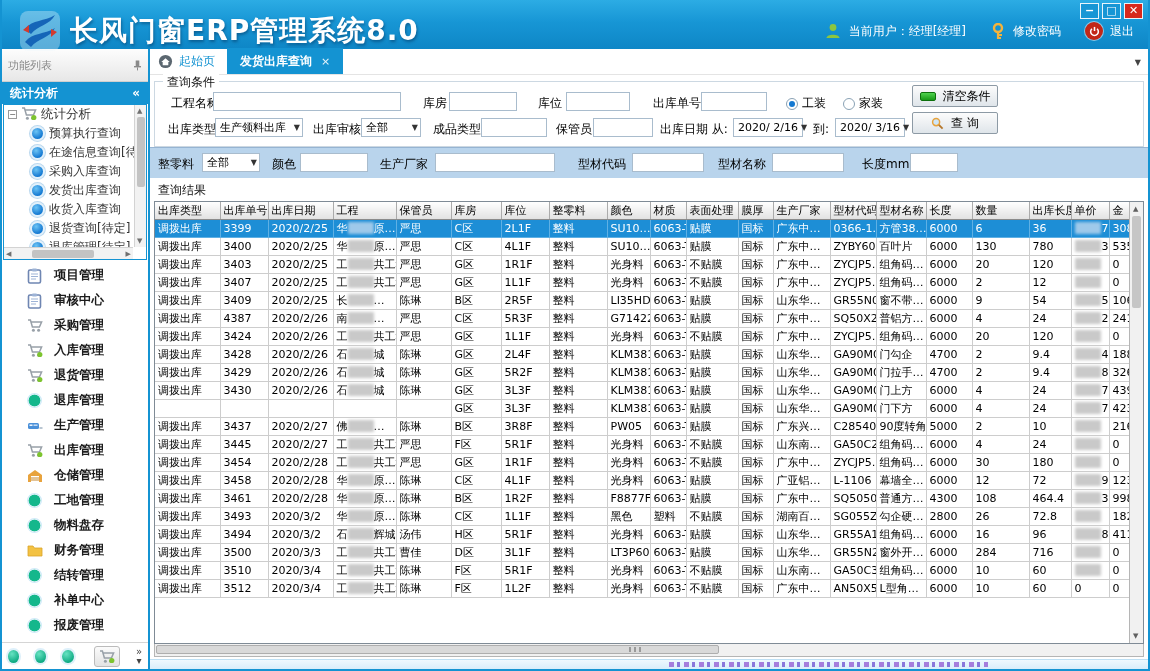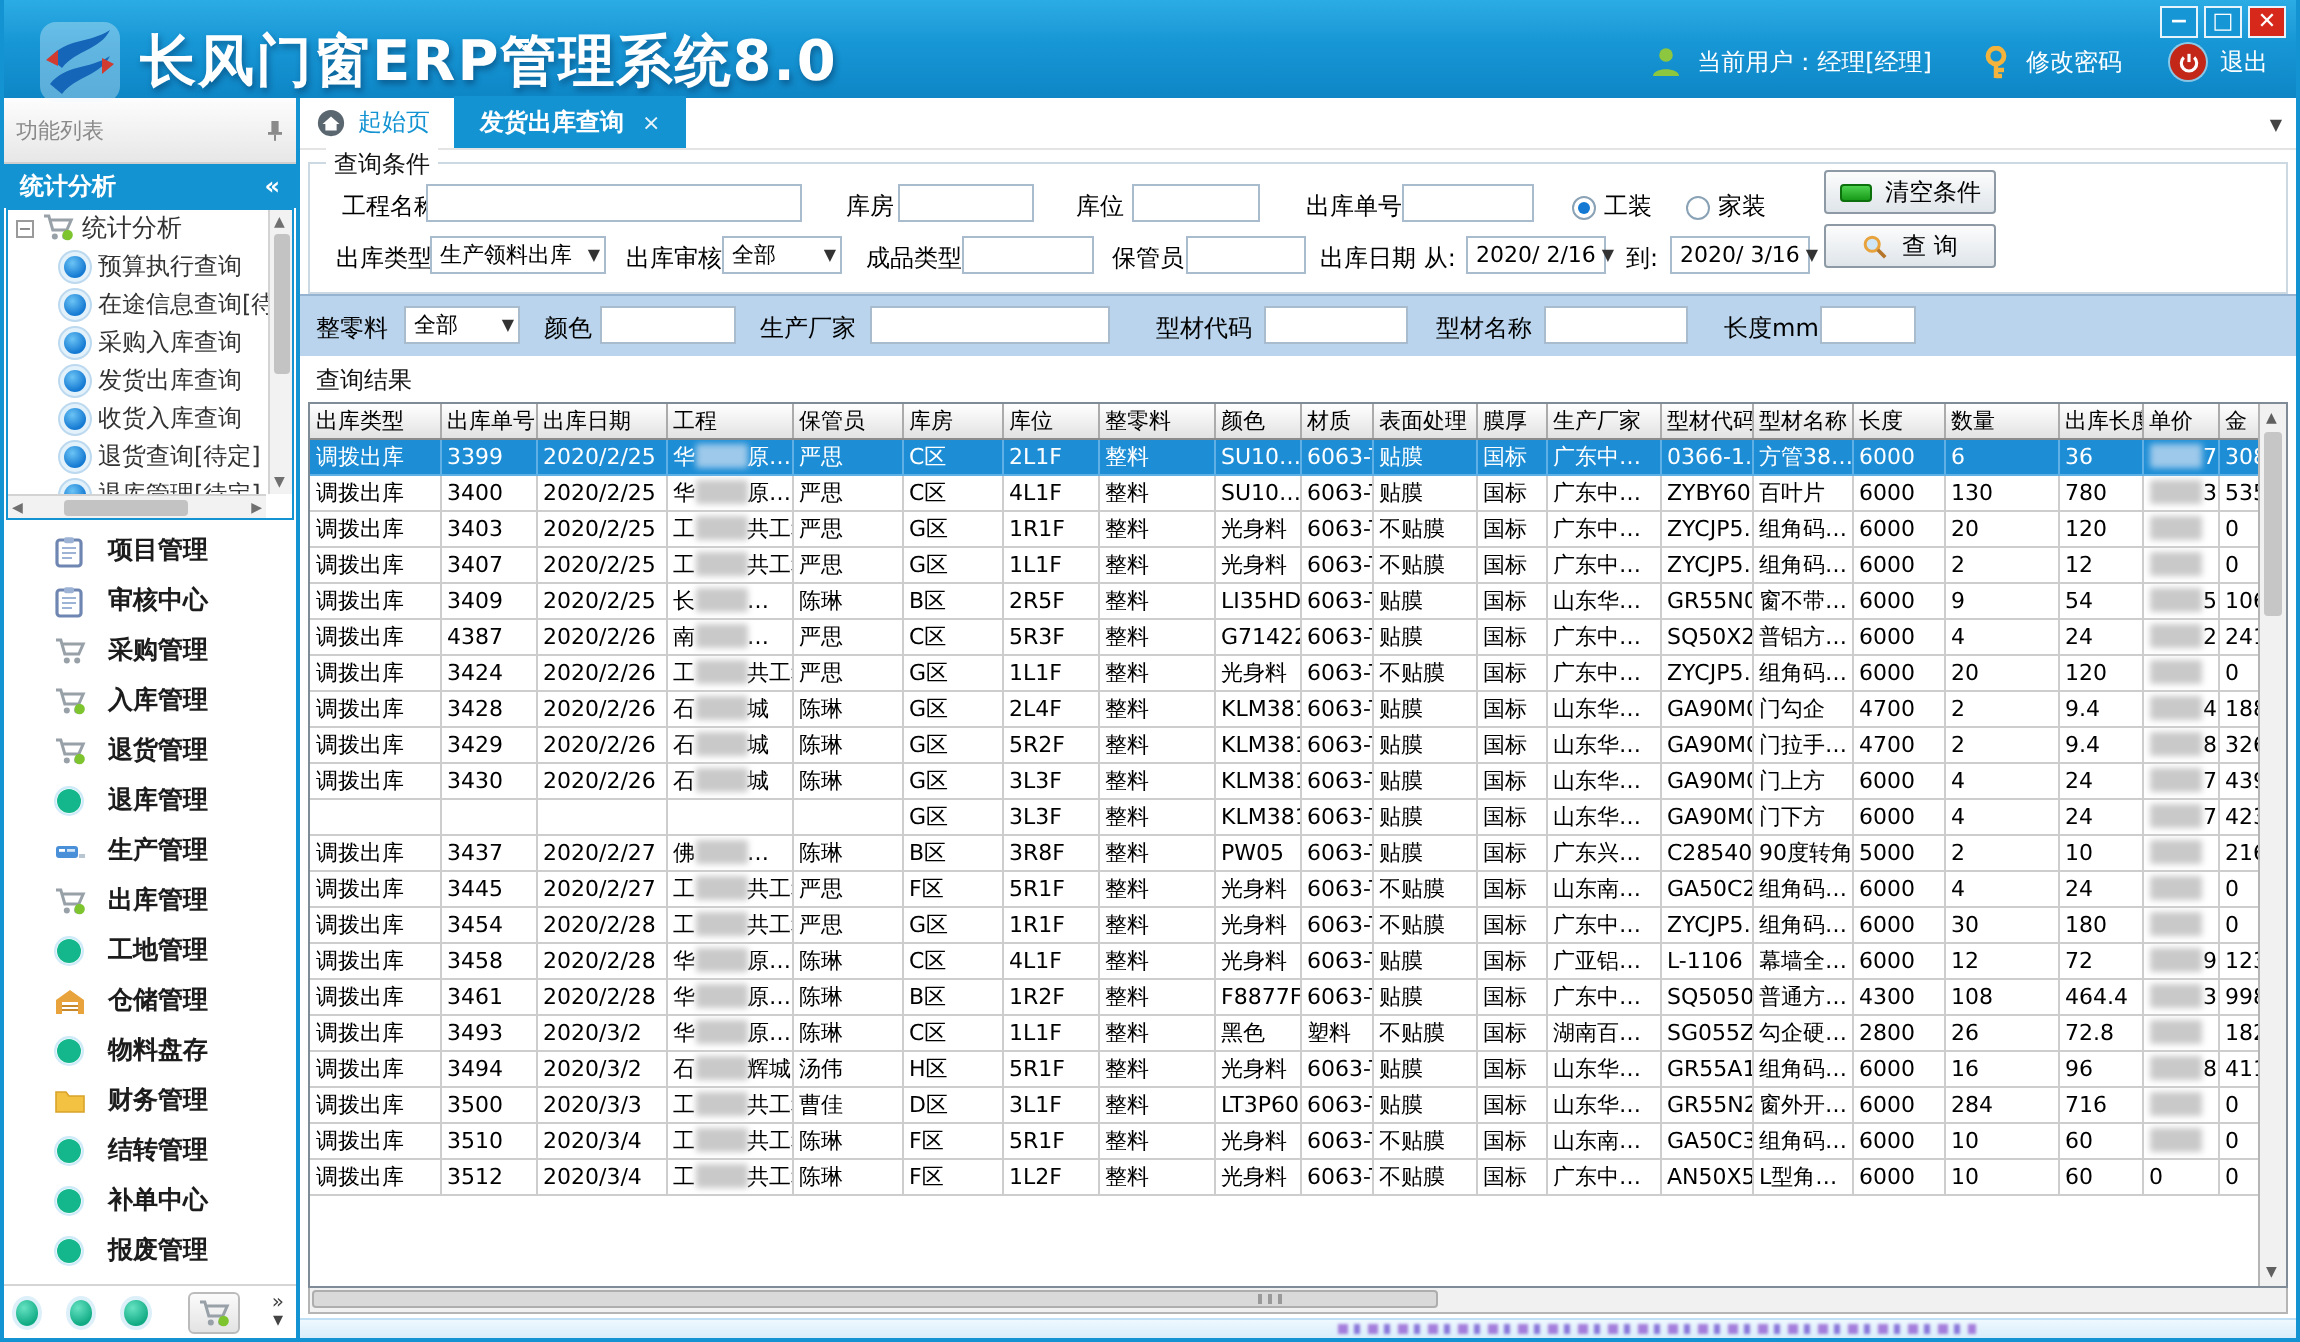--- a/index.html
+++ b/index.html
@@ -319,36 +319,36 @@
                 <path d="M1 2 H3.4 L5.4 9 H12.4 L14.6 4 H4.2" fill="none" stroke="#98a0a8" stroke-width="1.5"></path>
                 <circle cx="6.4" cy="12.2" r="1.5" fill="#98a0a8"></circle>
                 <circle cx="11.6" cy="12.2" r="1.5" fill="#98a0a8"></circle>
                 <circle cx="12.8" cy="11.5" r="2.6" fill="#7dc42f"></circle>
               </svg>
             </span>
             <span>出库管理</span>
           </div>
           <div class="menu-item">
             <span class="ic">
-              <svg width="15" height="15" viewBox="0 0 15 15">
-                <circle cx="7.5" cy="7.5" r="6" fill="#14b78c"></circle>
-                <circle cx="7.5" cy="7.5" r="6.9" fill="none" stroke="#cfeaf8" stroke-width="1.2"></circle>
-              </svg>
-            </span>
-            <span>工地管理</span>
-          </div>
-          <div class="menu-item">
-            <span class="ic">
               <svg width="16" height="14" viewBox="0 0 16 14">
                 <path d="M1 6 L8 1 L15 6 V13 H1 Z" fill="#e8a33d"></path>
                 <rect x="4" y="7" width="8" height="6" fill="#fff"></rect>
                 <path d="M4 9 H12 M4 11 H12" stroke="#c7882c" stroke-width="1"></path>
               </svg>
             </span>
             <span>仓储管理</span>
+          </div>
+          <div class="menu-item">
+            <span class="ic">
+              <svg width="15" height="15" viewBox="0 0 15 15">
+                <circle cx="7.5" cy="7.5" r="6" fill="#14b78c"></circle>
+                <circle cx="7.5" cy="7.5" r="6.9" fill="none" stroke="#cfeaf8" stroke-width="1.2"></circle>
+              </svg>
+            </span>
+            <span>工地管理</span>
           </div>
           <div class="menu-item">
             <span class="ic">
               <svg width="15" height="15" viewBox="0 0 15 15">
                 <circle cx="7.5" cy="7.5" r="6" fill="#14b78c"></circle>
                 <circle cx="7.5" cy="7.5" r="6.9" fill="none" stroke="#cfeaf8" stroke-width="1.2"></circle>
               </svg>
             </span>
             <span>物料盘存</span>
           </div>

